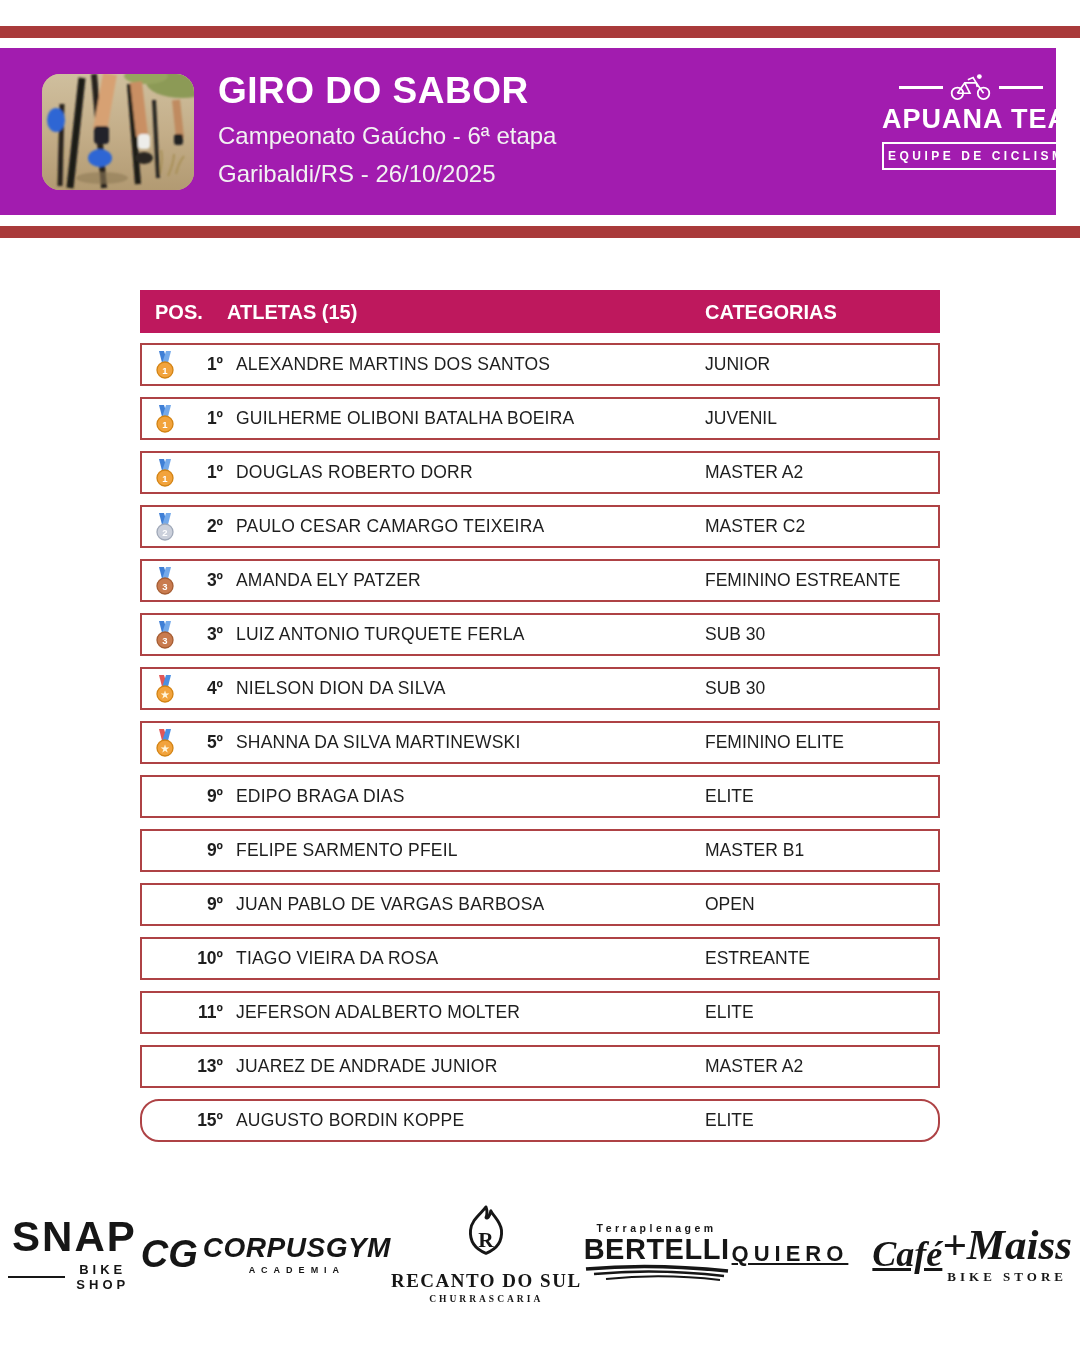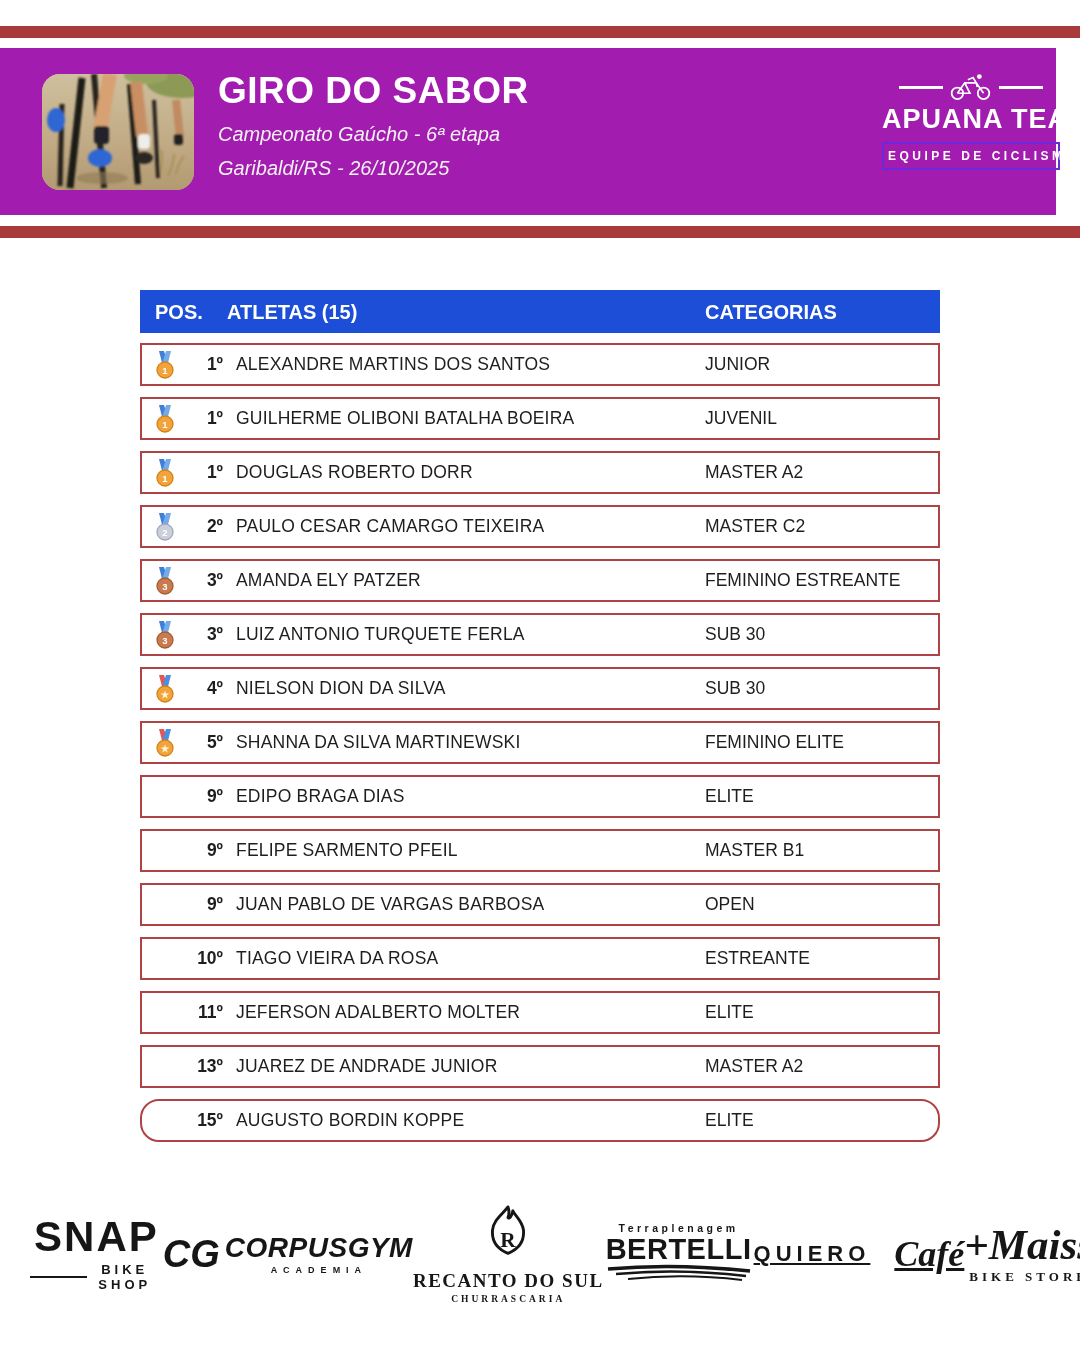--- a/index.html
+++ b/index.html
@@ -9,43 +9,43 @@
   
   .stripe{position:absolute;left:0;width:1080px;height:12px;background:#A93A3A;}
   .stripe-top{top:26px;}
   .stripe-bottom{top:226px;}
 
   
   .band{position:absolute;left:0;top:48px;width:1056px;height:167px;background:#a21caf;color:#fff;}
   .photo{position:absolute;left:42px;top:26px;width:152px;height:116px;border-radius:18px;overflow:hidden;background:#C4AE89;}
   .title-block{position:absolute;left:218px;top:24px;}
   .title-block h1{margin:0;font-size:37px;font-weight:700;letter-spacing:.5px;line-height:1;color:#fff;}
-  .subtitle{margin-top:15px;font-size:20px;font-weight:400;color:#f2f2f2;line-height:1;font-style:italic;}
+  .subtitle{margin-top:15px;font-size:24px;font-weight:400;color:#f2f2f2;line-height:1;}
   .subtitle + .subtitle{margin-top:14px;}
 
   .apuana{position:absolute;left:882px;top:24px;width:178px;text-align:center;}
   .apuana-top{display:flex;align-items:center;justify-content:center;gap:5px;height:30px;}
   .hline{display:inline-block;width:44px;height:3px;background:#fff;}
   .apuana-name{margin-top:2px;font-size:27px;font-weight:700;letter-spacing:1px;white-space:nowrap;}
-  .apuana-tag{margin-top:7px;border:2px solid #6d28d9;padding:5px 4px;font-size:12px;font-weight:700;letter-spacing:3.5px;white-space:nowrap;}
+  .apuana-tag{margin-top:7px;border:2px solid #ffffff;padding:5px 4px;font-size:12px;font-weight:700;letter-spacing:3.5px;white-space:nowrap;}
 
   
   .results{position:absolute;left:140px;top:290px;width:800px;}
-  .thead{position:relative;height:43px;background:#1d4ed8;color:#fff;font-size:20px;font-weight:700;margin-bottom:10px;}
+  .thead{position:relative;height:43px;background:#be185d;color:#fff;font-size:20px;font-weight:700;margin-bottom:10px;}
   .thead span{position:absolute;top:50%;transform:translateY(-50%);white-space:nowrap;}
   .h-pos{left:15px;} .h-ath{left:87px;} .h-cat{left:565px;}
   .trow{position:relative;box-sizing:border-box;height:43px;background:#fff;border:2px solid #AE4245;margin-bottom:11px;display:flex;align-items:center;padding-left:13px;}
   .trow:last-child{margin-bottom:0;border-radius:19px;}
   .medal{width:26px;height:28px;display:flex;align-items:center;justify-content:flex-start;}
   .pos{width:42px;text-align:right;font-size:17.5px;font-weight:700;color:#1E1E1E;white-space:nowrap;}
   .name{margin-left:13px;font-size:17.5px;color:#1E1E1E;letter-spacing:.2px;white-space:nowrap;}
   .cat{position:absolute;left:563px;font-size:17.5px;color:#1E1E1E;white-space:nowrap;}
 
   
-  .sponsors{position:absolute;left:30px;top:1198px;width:1020px;height:112px;display:flex;align-items:center;justify-content:space-between;color:#161616;}
+  .sponsors{position:absolute;left:30px;top:1198px;width:1020px;height:112px;display:flex;align-items:center;justify-content:center;color:#161616;}
   .sp{text-align:center;}
   .snap-word{font-size:42px;font-weight:800;letter-spacing:2px;line-height:1;}
   .snap-sub{display:flex;align-items:center;margin-top:4px;}
   .snap-line{display:inline-block;width:80px;height:2px;background:#161616;}
   .snap-sub span.txt{font-size:13px;font-weight:700;letter-spacing:4px;}
   .corpus{display:flex;align-items:center;gap:5px;}
   .cg-mono{font-size:38px;font-weight:800;font-style:italic;line-height:1;}
   .corpus-word{font-size:28px;font-weight:800;font-style:italic;letter-spacing:.5px;line-height:1;}
   .corpus-sub{font-size:9px;font-weight:700;letter-spacing:6px;margin-top:3px;}
   .recanto .rec-name{font-family:"Liberation Serif",serif;font-size:19px;font-weight:700;letter-spacing:1.5px;margin-top:2px;white-space:nowrap;}

